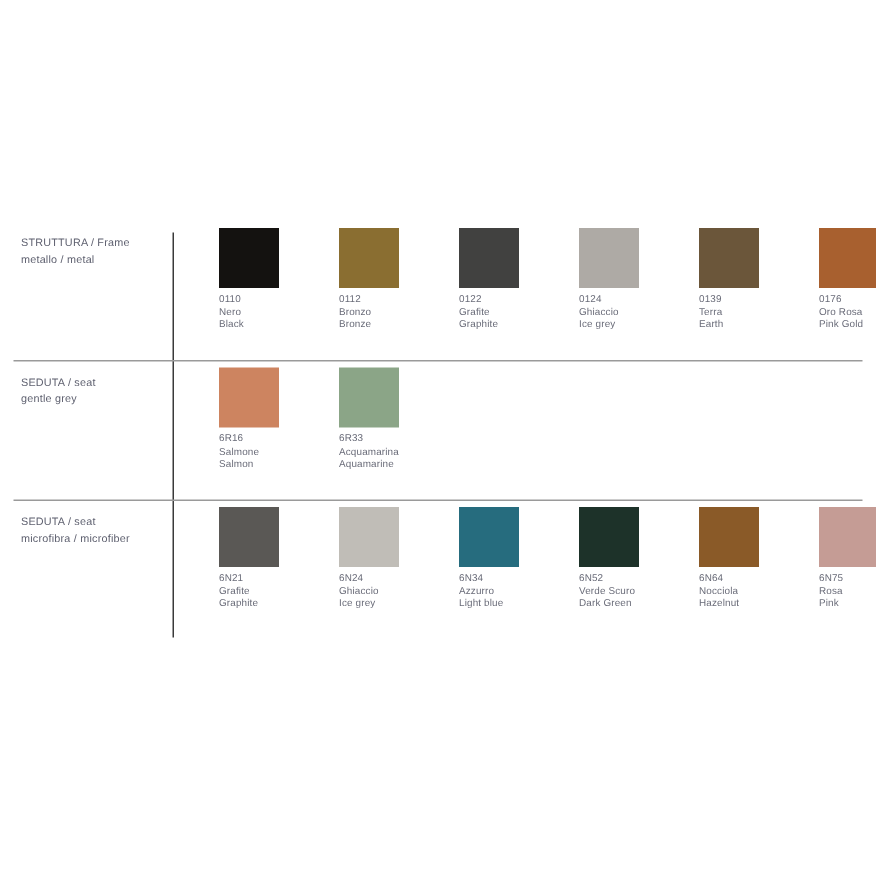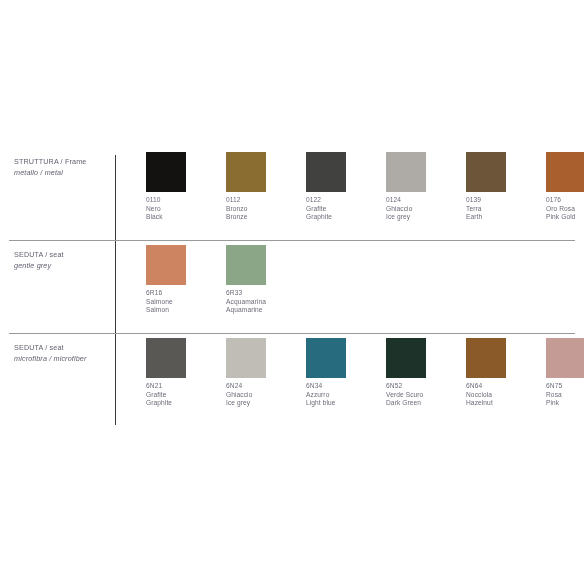--- a/index.html
+++ b/index.html
@@ -56,21 +56,20 @@
     left: 14px;
     top: 4px;
     width: 96px;
     color: #5d5f6e;
     font-size: 7.2px;
     line-height: 11px;
     letter-spacing: 0.15px;
   }
   .group-label .l2 {
     display: block;
-    font-style: italic;
   }
 
   .swatch-grid {
     position: absolute;
     left: 146px;
     top: 0;
     width: 438px;
     height: 90px;
   }
 

